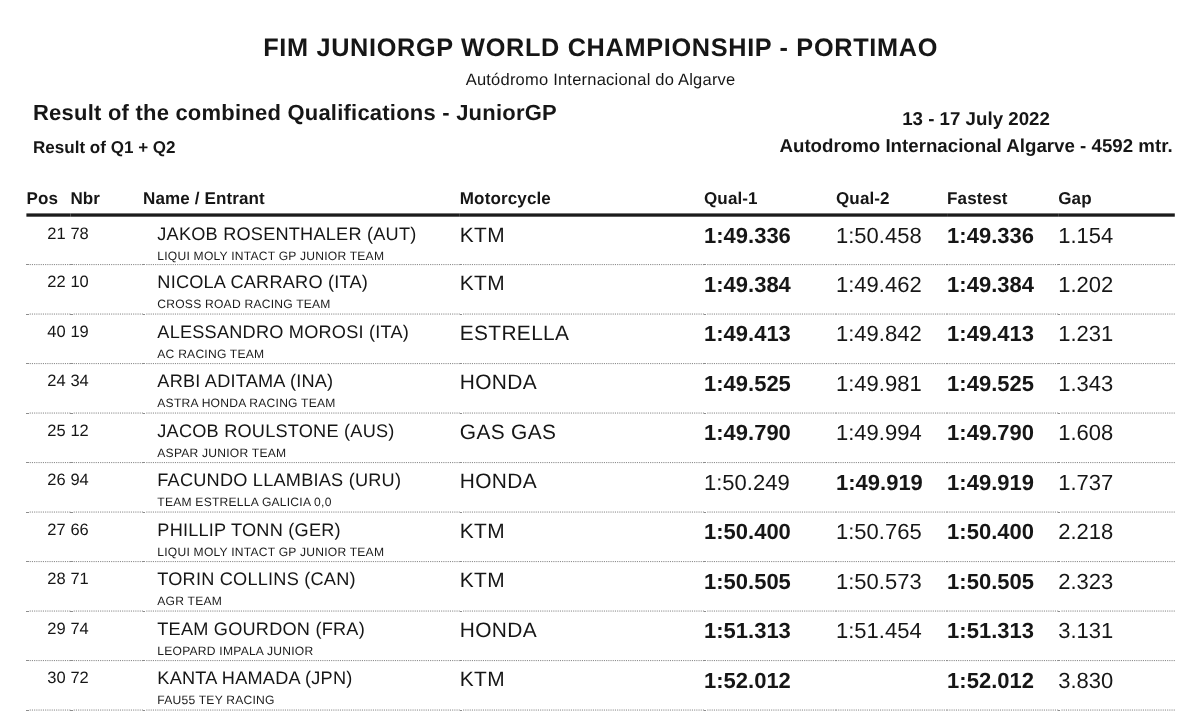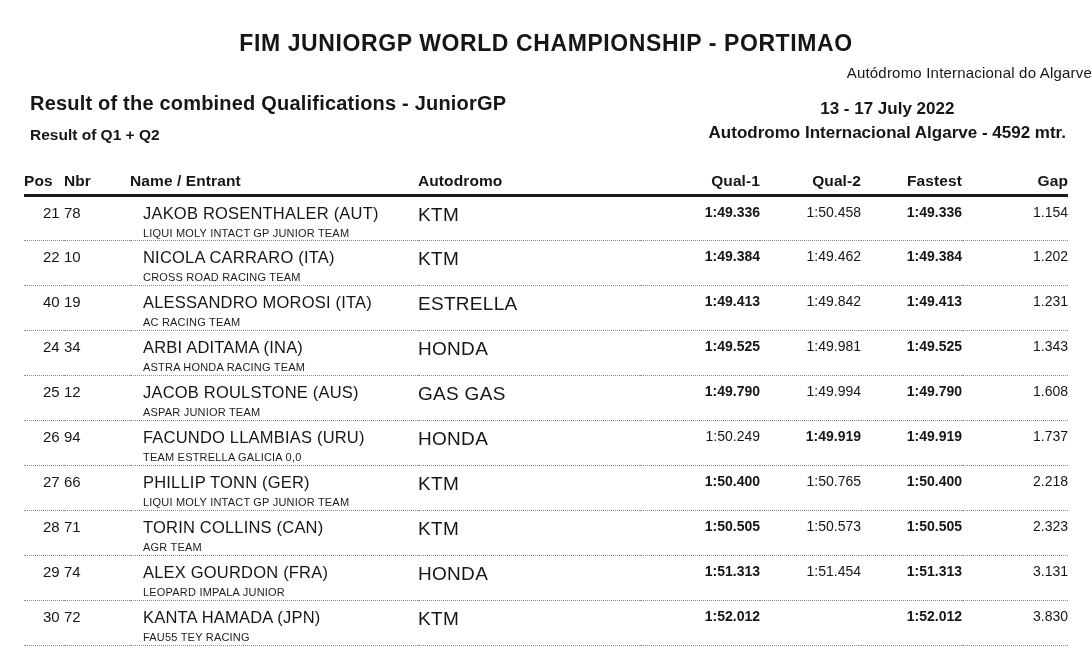--- a/index.html
+++ b/index.html
@@ -14,21 +14,21 @@
 
   .title {
     padding-top: 30px;
     text-align: center;
     font-size: 23px;
     font-weight: bold;
     letter-spacing: 0.6px;
   }
   .subtitle {
     margin-top: 7px;
-    text-align: right;
+    text-align: center;
     font-size: 15px;
     letter-spacing: 0.2px;
   }
 
   .info-row {
     margin: 11px 26px 0 30px;
     display: flex;
     justify-content: space-between;
     align-items: flex-start;
   }
@@ -45,34 +45,34 @@
     table-layout: fixed;
   }
   thead th {
     font-size: 15.5px;
     font-weight: bold;
     text-align: left;
     padding: 0 0 4px 0;
     border-bottom: 3px solid #1b1b1b;
     letter-spacing: 0.1px;
   }
-  th.r, td.r { text-align: right; }
+  th.r, td.r { }
   tbody tr { border-bottom: 1px dotted #8d8d8d; }
   tbody td {
     vertical-align: top;
     height: 45px;
     padding-top: 7px;
     font-size: 15px;
   }
   tbody td.c-pos { padding-left: 19px; }
   tbody td.c-name { padding-left: 13px; }
   .rider { font-size: 16.5px; letter-spacing: 0.2px; white-space: nowrap; }
   .team { margin-top: 4px; font-size: 11px; letter-spacing: 0.2px; color: #1c1c1c; white-space: nowrap; }
   td.c-moto { font-size: 19px; letter-spacing: 0.3px; }
-  td.c-time, td.c-gap { font-size: 14px; }
+  td.c-time, td.c-gap { font-size: 20px; }
   .bold { font-weight: bold; }
 </style>
 </head>
 <body>
 
 <div class="page">
 
   <div class="title">FIM JUNIORGP WORLD CHAMPIONSHIP - PORTIMAO</div>
   <div class="subtitle">Autódromo Internacional do Algarve</div>
 
@@ -96,21 +96,21 @@
       <col style="width:120px">
       <col style="width:101px">
       <col style="width:101px">
       <col style="width:106px">
     </colgroup>
     <thead>
       <tr>
         <th>Pos</th>
         <th>Nbr</th>
         <th>Name / Entrant</th>
-        <th>Autodromo</th>
+        <th>Motorcycle</th>
         <th class="r">Qual-1</th>
         <th class="r">Qual-2</th>
         <th class="r">Fastest</th>
         <th class="r">Gap</th>
       </tr>
     </thead>
     <tbody>
   <tr>
     <td class="c-pos">21</td>
     <td class="c-nbr">78</td>
@@ -220,21 +220,21 @@
     <td class="c-time r bold">1:50.505</td>
     <td class="c-time r">1:50.573</td>
     <td class="c-time r bold">1:50.505</td>
     <td class="c-gap r">2.323</td>
   </tr>
 
   <tr>
     <td class="c-pos">29</td>
     <td class="c-nbr">74</td>
     <td class="c-name">
-      <div class="rider">ALEX GOURDON (FRA)</div>
+      <div class="rider">TEAM GOURDON (FRA)</div>
       <div class="team">LEOPARD IMPALA JUNIOR</div>
     </td>
     <td class="c-moto">HONDA</td>
     <td class="c-time r bold">1:51.313</td>
     <td class="c-time r">1:51.454</td>
     <td class="c-time r bold">1:51.313</td>
     <td class="c-gap r">3.131</td>
   </tr>
 
   <tr>

